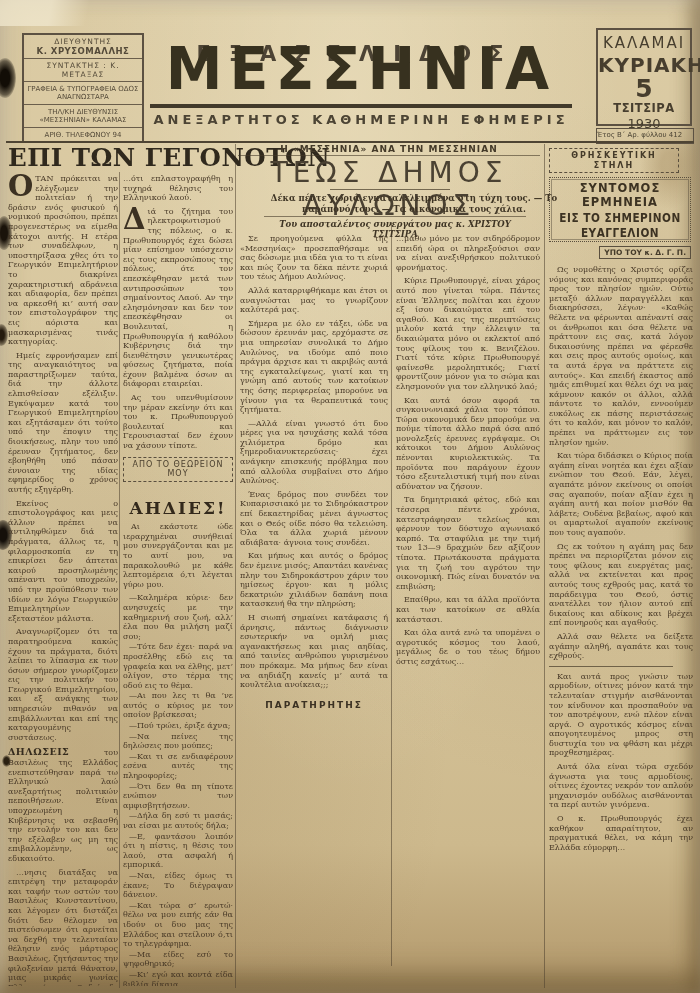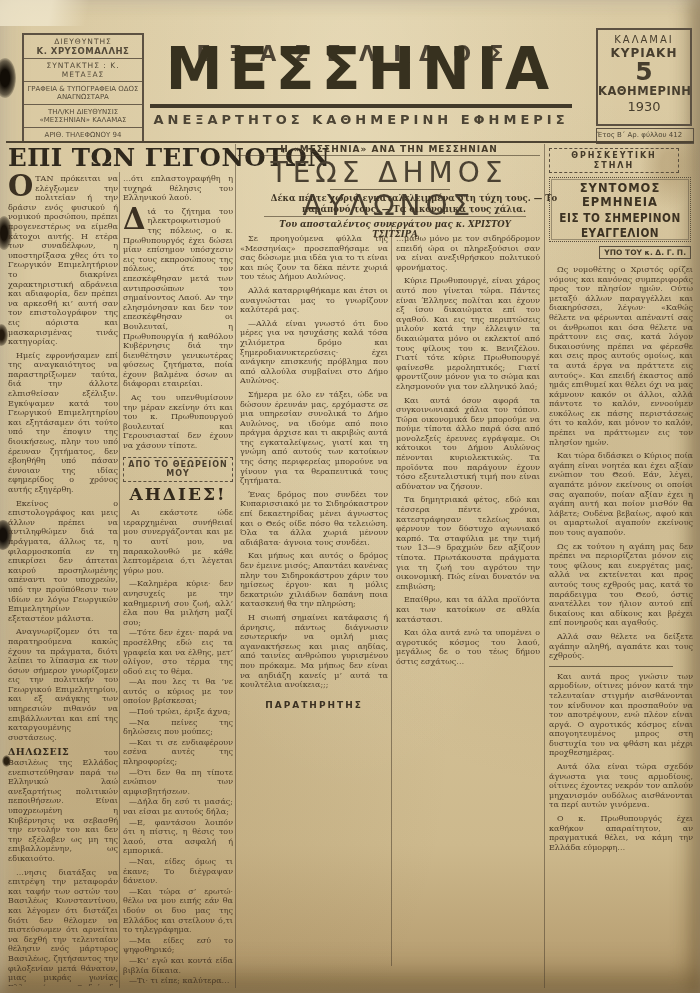--- a/index.html
+++ b/index.html
@@ -38,22 +38,22 @@
   .staffbox .t2{font-size:8.5px;font-weight:bold;letter-spacing:.5px;}
   .staffbox .t3{font-size:7px;padding:3px 1px;}
   .logo{position:absolute;left:148px;top:40px;width:426px;text-align:center;
     font-family:"DejaVu Sans",sans-serif;font-size:57px;font-weight:800;letter-spacing:7px;
     color:#37311f; transform:scaleY(1.04);line-height:1;}
   .logo-rule{position:absolute;left:150px;top:104px;width:422px;height:4px;background:#423a2a;}
   .subtitle{position:absolute;left:150px;top:112px;width:422px;text-align:center;
     font-family:"DejaVu Sans",sans-serif;font-size:13px;font-weight:bold;letter-spacing:4px;color:#4c4434;}
   .datebox{position:absolute;left:596px;top:28px;width:96px;height:98px;border:2px solid #5c5142;
     text-align:center;font-family:"DejaVu Sans",sans-serif;color:#473e2e;padding-top:4px;box-sizing:border-box;}
-  .datebox .city{font-size:10px;letter-spacing:2px;}
-  .datebox .day{font-size:12px;font-weight:800;letter-spacing:1px;margin-top:1px;}
+  .datebox .city{font-size:15px;letter-spacing:2px;}
+  .datebox .day{font-size:20px;font-weight:800;letter-spacing:1px;margin-top:1px;}
   .datebox .num{font-size:25px;font-weight:800;line-height:.9;margin-top:1px;}
   .datebox .month{font-size:11.5px;font-weight:800;letter-spacing:.5px;}
   .datebox .year{font-size:13px;margin-top:1px;}
   .issuebox{position:absolute;left:596px;top:128px;width:96px;height:14px;border:1px solid #5c5142;
     font-size:7px;font-family:"DejaVu Sans",sans-serif;text-align:left;line-height:13px;color:#4c4434;}
   .head-rule{position:absolute;left:6px;top:141px;width:688px;height:2px;background:#4e4433;}
 
   
   .vrule{position:absolute;width:1px;background:rgba(76,64,46,.55);}
   .v1{left:119px;top:172px;height:816px;}
@@ -64,21 +64,21 @@
   
   .col{position:absolute;overflow:hidden;text-align:justify;font-size:8px;line-height:1.2;color:rgba(66,52,35,.95);}
   .col p{margin:0 0 4px 0;text-indent:8px;}
   .col p.noindent{text-indent:0;}
   .dropcap{float:left;font-size:29px;line-height:.78;font-weight:bold;margin:1px 2px 0 0;color:#3c3122;font-family:"DejaVu Serif",serif;}
   .lead-word{font-weight:bold;font-size:9.5px;letter-spacing:.5px;color:#352b1d;}
   .ed-headline{position:absolute;left:8px;top:143px;width:226px;
     font-family:"DejaVu Serif",serif;font-weight:800;font-size:25px;letter-spacing:.5px;
     color:#30291d;white-space:nowrap;transform:scaleX(.98);transform-origin:left;}
   .theoreion-box{border:1px dashed #5a4f3e;padding:2px 2px;text-align:center;
-    font-family:"DejaVu Sans",sans-serif;font-size:8px;font-weight:bold;letter-spacing:1px;color:#4a3f2e;margin:6px 0 2px 0;}
+    font-family:"DejaVu Sans",sans-serif;font-size:8px;font-weight:normal;letter-spacing:1px;color:#4a3f2e;margin:6px 0 16px 0;}
   .ahdies{ text-align:center;font-family:"DejaVu Serif",serif;font-size:17px;font-weight:800;
     letter-spacing:2px;color:#33291b;margin:2px 0 4px 0;}
   .dialog p{margin:0 0 1px 0;text-indent:6px;}
   .sig{text-align:center;font-family:"DejaVu Sans",sans-serif;font-weight:bold;font-size:9px;
     letter-spacing:2px;color:#3b3122;margin-top:10px;}
 
   
   .mid-kicker{position:absolute;left:238px;top:144px;width:302px;text-align:center;
     font-family:"DejaVu Sans",sans-serif;font-size:9px;font-weight:bold;letter-spacing:1px;color:#443a29;
     border-bottom:1px solid rgba(70,58,40,.6);padding-bottom:1px;}
@@ -131,21 +131,21 @@
   </div>
 
   <div class="logo">ΜΕΣΣΗΝΙΑ</div>
   <div class="logo-rule"></div>
   <div class="subtitle">ΑΝΕΞΑΡΤΗΤΟΣ  ΚΑΘΗΜΕΡΙΝΗ  ΕΦΗΜΕΡΙΣ</div>
 
   <div class="datebox">
     <div class="city">ΚΑΛΑΜΑΙ</div>
     <div class="day">ΚΥΡΙΑΚΗ</div>
     <div class="num">5</div>
-    <div class="month">ΚΑΘΗΜΕΡΙΝΗ</div>
+    <div class="month">ΤΣΙΤΣΙΡΑ</div>
     <div class="year">1930</div>
   </div>
   <div class="issuebox">Έτος Β΄  Αρ. φύλλου 412</div>
 
   <div class="head-rule"></div>
 
   <div class="vrule v1"></div>
   <div class="vrule v2"></div>
   <div class="vrule v3"></div>
   <div class="vrule v4"></div>
@@ -189,22 +189,22 @@
 
   <div class="mid-kicker">Η «ΜΕΣΣΗΝΙΑ» ΑΝΑ ΤΗΝ ΜΕΣΣΗΝΙΑΝ</div>
   <div class="mid-title">ΤΕΩΣ ΔΗΜΟΣ ΑΥΛΩΝΟΣ</div>
   <div class="mid-title-rule"></div>
   <div class="mid-deck">Δέκα πέντε χωριά εγκαταλελειμμένα στη τύχη τους. — Το παράπονό τους. — Τα οικονομικά τους χάλια.</div>
   <div class="mid-byline">Του αποσταλέντος συνεργάτου μας κ. ΧΡΙΣΤΟΥ ΤΣΙΤΣΙΡΑ</div>
 
   <div class="col" style="left:240px;top:234px;width:148px;height:752px;">
     <p>Σε προηγούμενα φύλλα της «Μεσσηνίας» προσεπαθήσαμε να σας δώσωμε μια ιδέα για το τι είναι και πώς ζουν τα δέκα πέντε χωριά του τέως Δήμου Αυλώνος.</p>
     <p>Αλλά καταρριφθήκαμε και έτσι οι αναγνώσται μας το γνωρίζουν καλύτερά μας.</p>
+    <p>Σήμερα με όλο εν τάξει, ώδε να δώσουν έρευνάν μας, ερχόμαστε σε μια υπηρεσίαν συνολικά το Δήμο Αυλώνος, να ιδούμε από ποιο πράγμα άρχισε και τι ακριβώς αυτά της εγκαταλείψεως, γιατί και τη γνώμη από αυτούς των κατοίκων της όσης περιφερείας μπορούνε να γίνουν για τα θεραπευτικά τους ζητήματα.</p>
     <p>—Αλλά είναι γνωστό ότι δυο μέρες για να ησυχάσης καλά τόσα χιλιόμετρα δρόμο και ξημεροδιανυκτερεύσεις· έχει ανάγκην επισκευής πρόβλημα που από αλλούλα συμβαίνει στο Δήμο Αυλώνος.</p>
-    <p>Σήμερα με όλο εν τάξει, ώδε να δώσουν έρευνάν μας, ερχόμαστε σε μια υπηρεσίαν συνολικά το Δήμο Αυλώνος, να ιδούμε από ποιο πράγμα άρχισε και τι ακριβώς αυτά της εγκαταλείψεως, γιατί και τη γνώμη από αυτούς των κατοίκων της όσης περιφερείας μπορούνε να γίνουν για τα θεραπευτικά τους ζητήματα.</p>
     <p>Ένας δρόμος που συνδέει τον Κυπαρισσιακό με το Σιδηρόκαστρον επί δεκαετηρίδας μένει άγνωστος και ο Θεός οίδε πόσο θα τελειώση. Όλα τα άλλα χωριά μένουν αδιάβατα· άγνοια τους συνδέει.</p>
     <p>Και μήπως και αυτός ο δρόμος δεν έμεινε μισός; Απαντάει κανένας πλην του Σιδηροκάστρου χάριν του ημίσεως έργου· και η μόλις δεκατριών χιλιάδων δαπάνη ποια κατασκευή θα την πληρώση;</p>
     <p>Η σιωπή σημαίνει κατάφασις ή άρνησις, πάντως διάγνωσιν εσωτερικήν να ομιλή μιας αγανακτήσεως και μιας αηδίας, από ταινίες ανθρώπου γυρισμένου που πρόκαμε. Μα μήπως δεν είναι να αηδιάζη κανείς μ’ αυτά τα κουλτέλια ανοίκεια;;;</p>
     <div class="sig">ΠΑΡΑΤΗΡΗΤΗΣ</div>
   </div>
 
   <div class="col" style="left:396px;top:234px;width:144px;height:752px;">
     <p class="noindent">…μάθω μόνο με τον σιδηρόδρομον επειδή ώρα οι πληρεξούσιοι σαν να είναι ανεξιθρήσκου πολιτικού φρονήματος.</p>
     <p>Κύριε Πρωθυπουργέ, είναι χάρος αυτό που γίνεται τώρα. Πάντες είναι Έλληνες πολίται και έχουν εξ ίσου δικαιώματα επί του αγαθού. Και εις της περιπτώσεις μιλούν κατά την έλλειψιν τα δικαιώματα μόνο οι εκλεκτοί από τους φίλους του κ. Βενιζέλου. Γιατί τότε κύριε Πρωθυπουργέ φαίνεσθε μεροληπτικός; Γιατί φροντίζουν μόνον για το σώμα και ελησμονούν για τον ελληνικό λαό;</p>
     <p>Και αυτά όσον αφορά τα συγκοινωνιακά χάλια του τόπου. Τώρα οικονομικά δεν μπορούμε να πούμε τίποτα άλλο παρά όσα από μονολεξείς έρευνες εγράψαμε. Οι κάτοικοι του Δήμου Αυλώνος πένονται κυριολεκτικώς. Τα προϊόντα που παράγουν έχουν τόσο εξευτελιστική τιμή που είναι αδύνατον να ζήσουν.</p>

